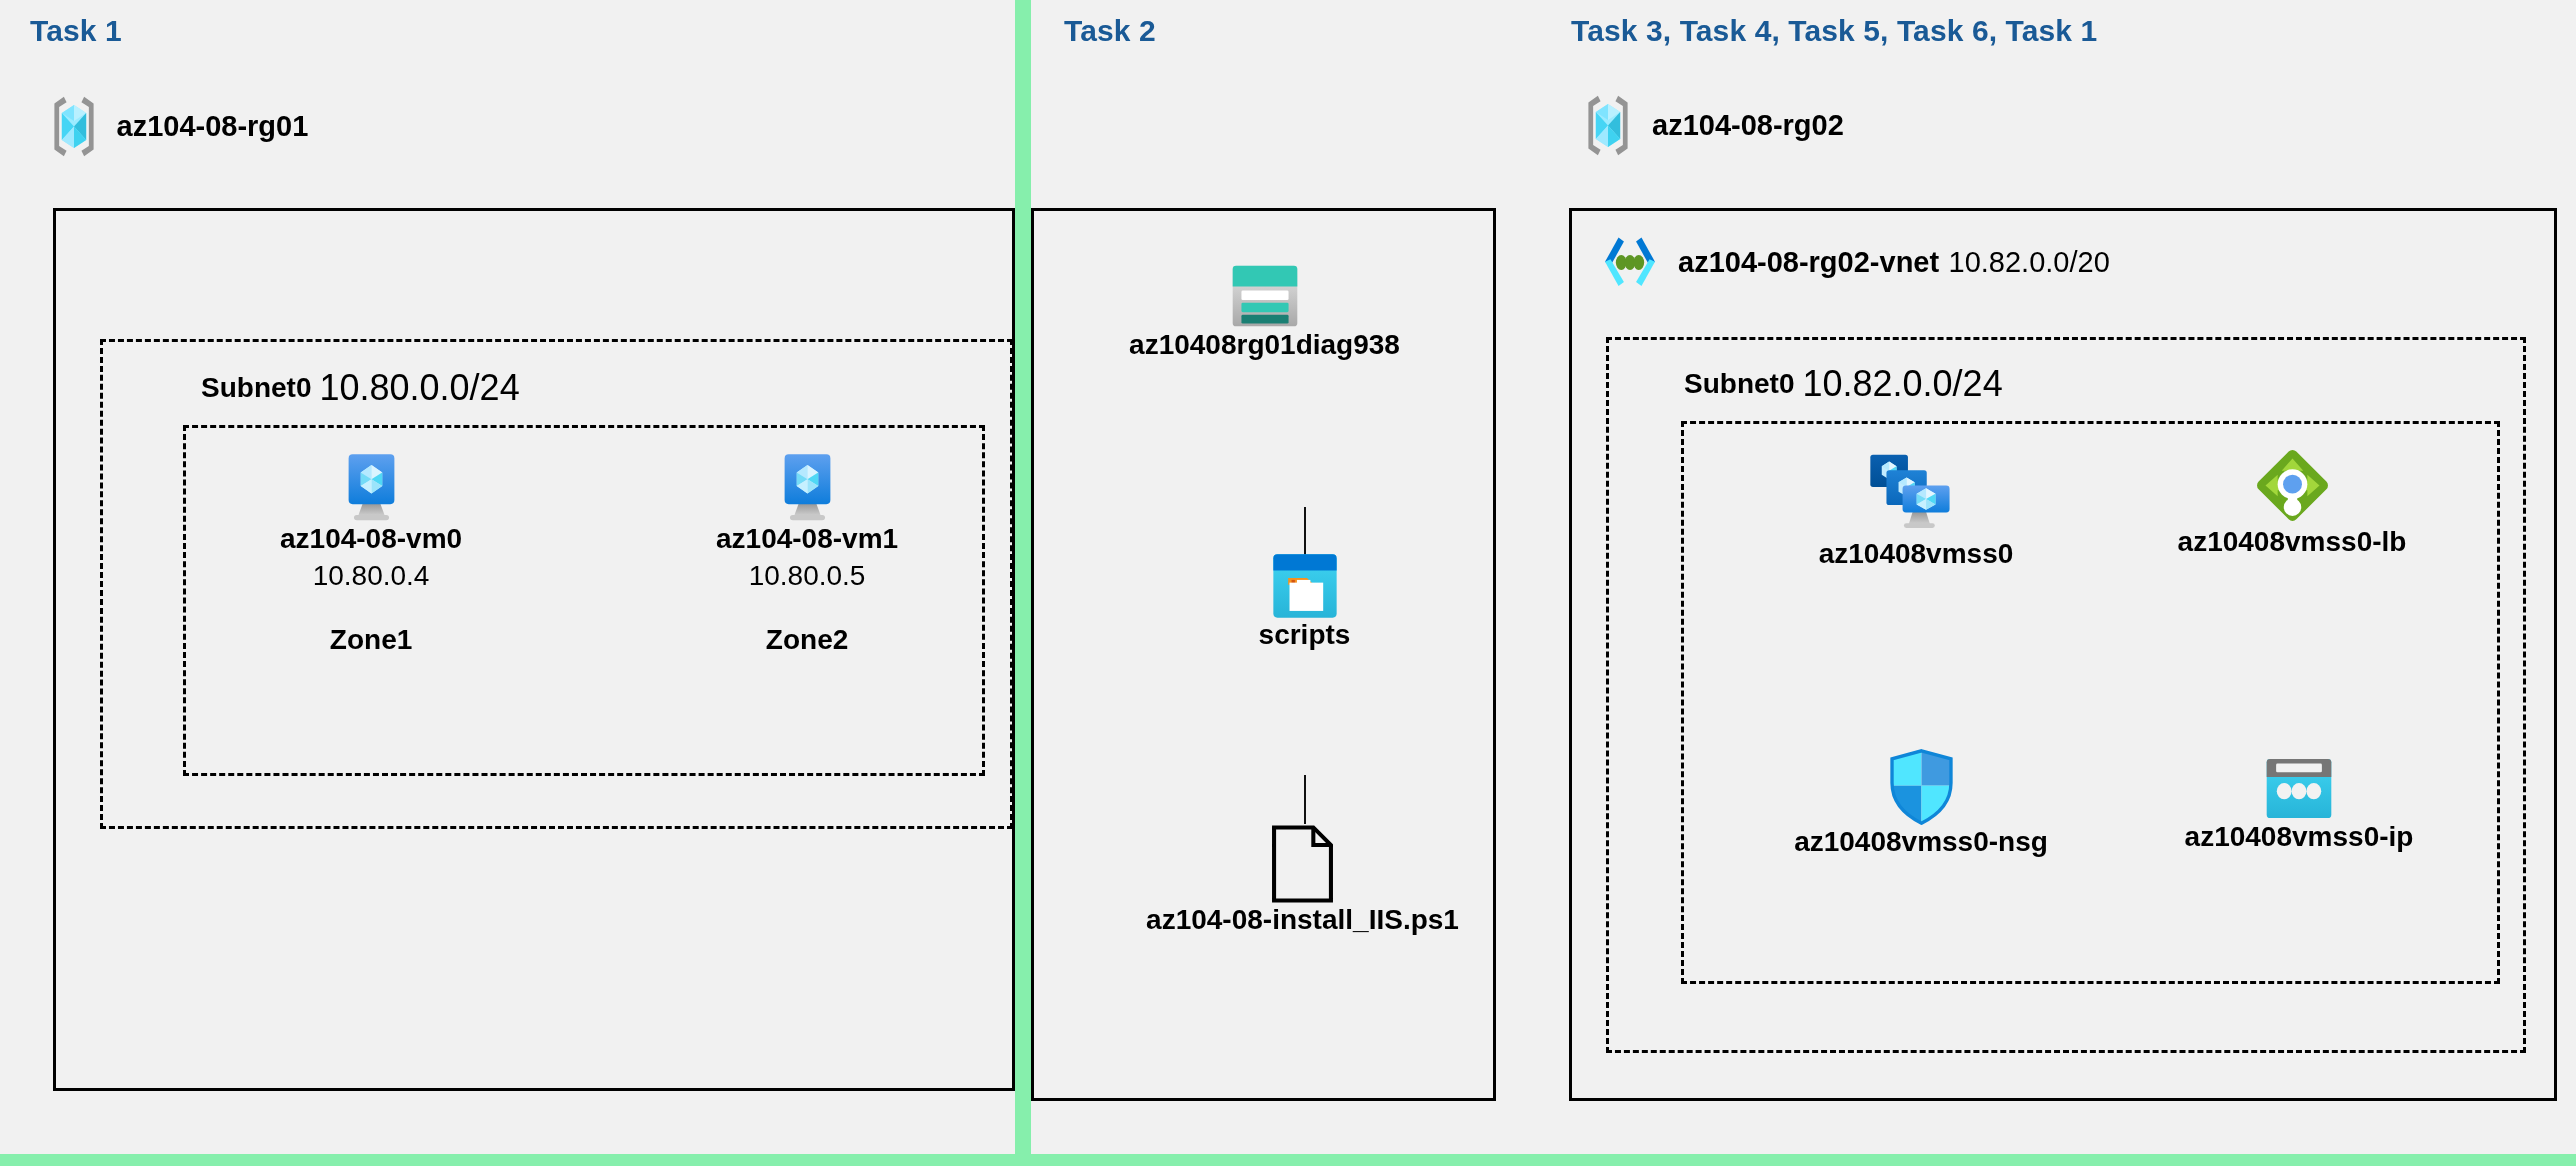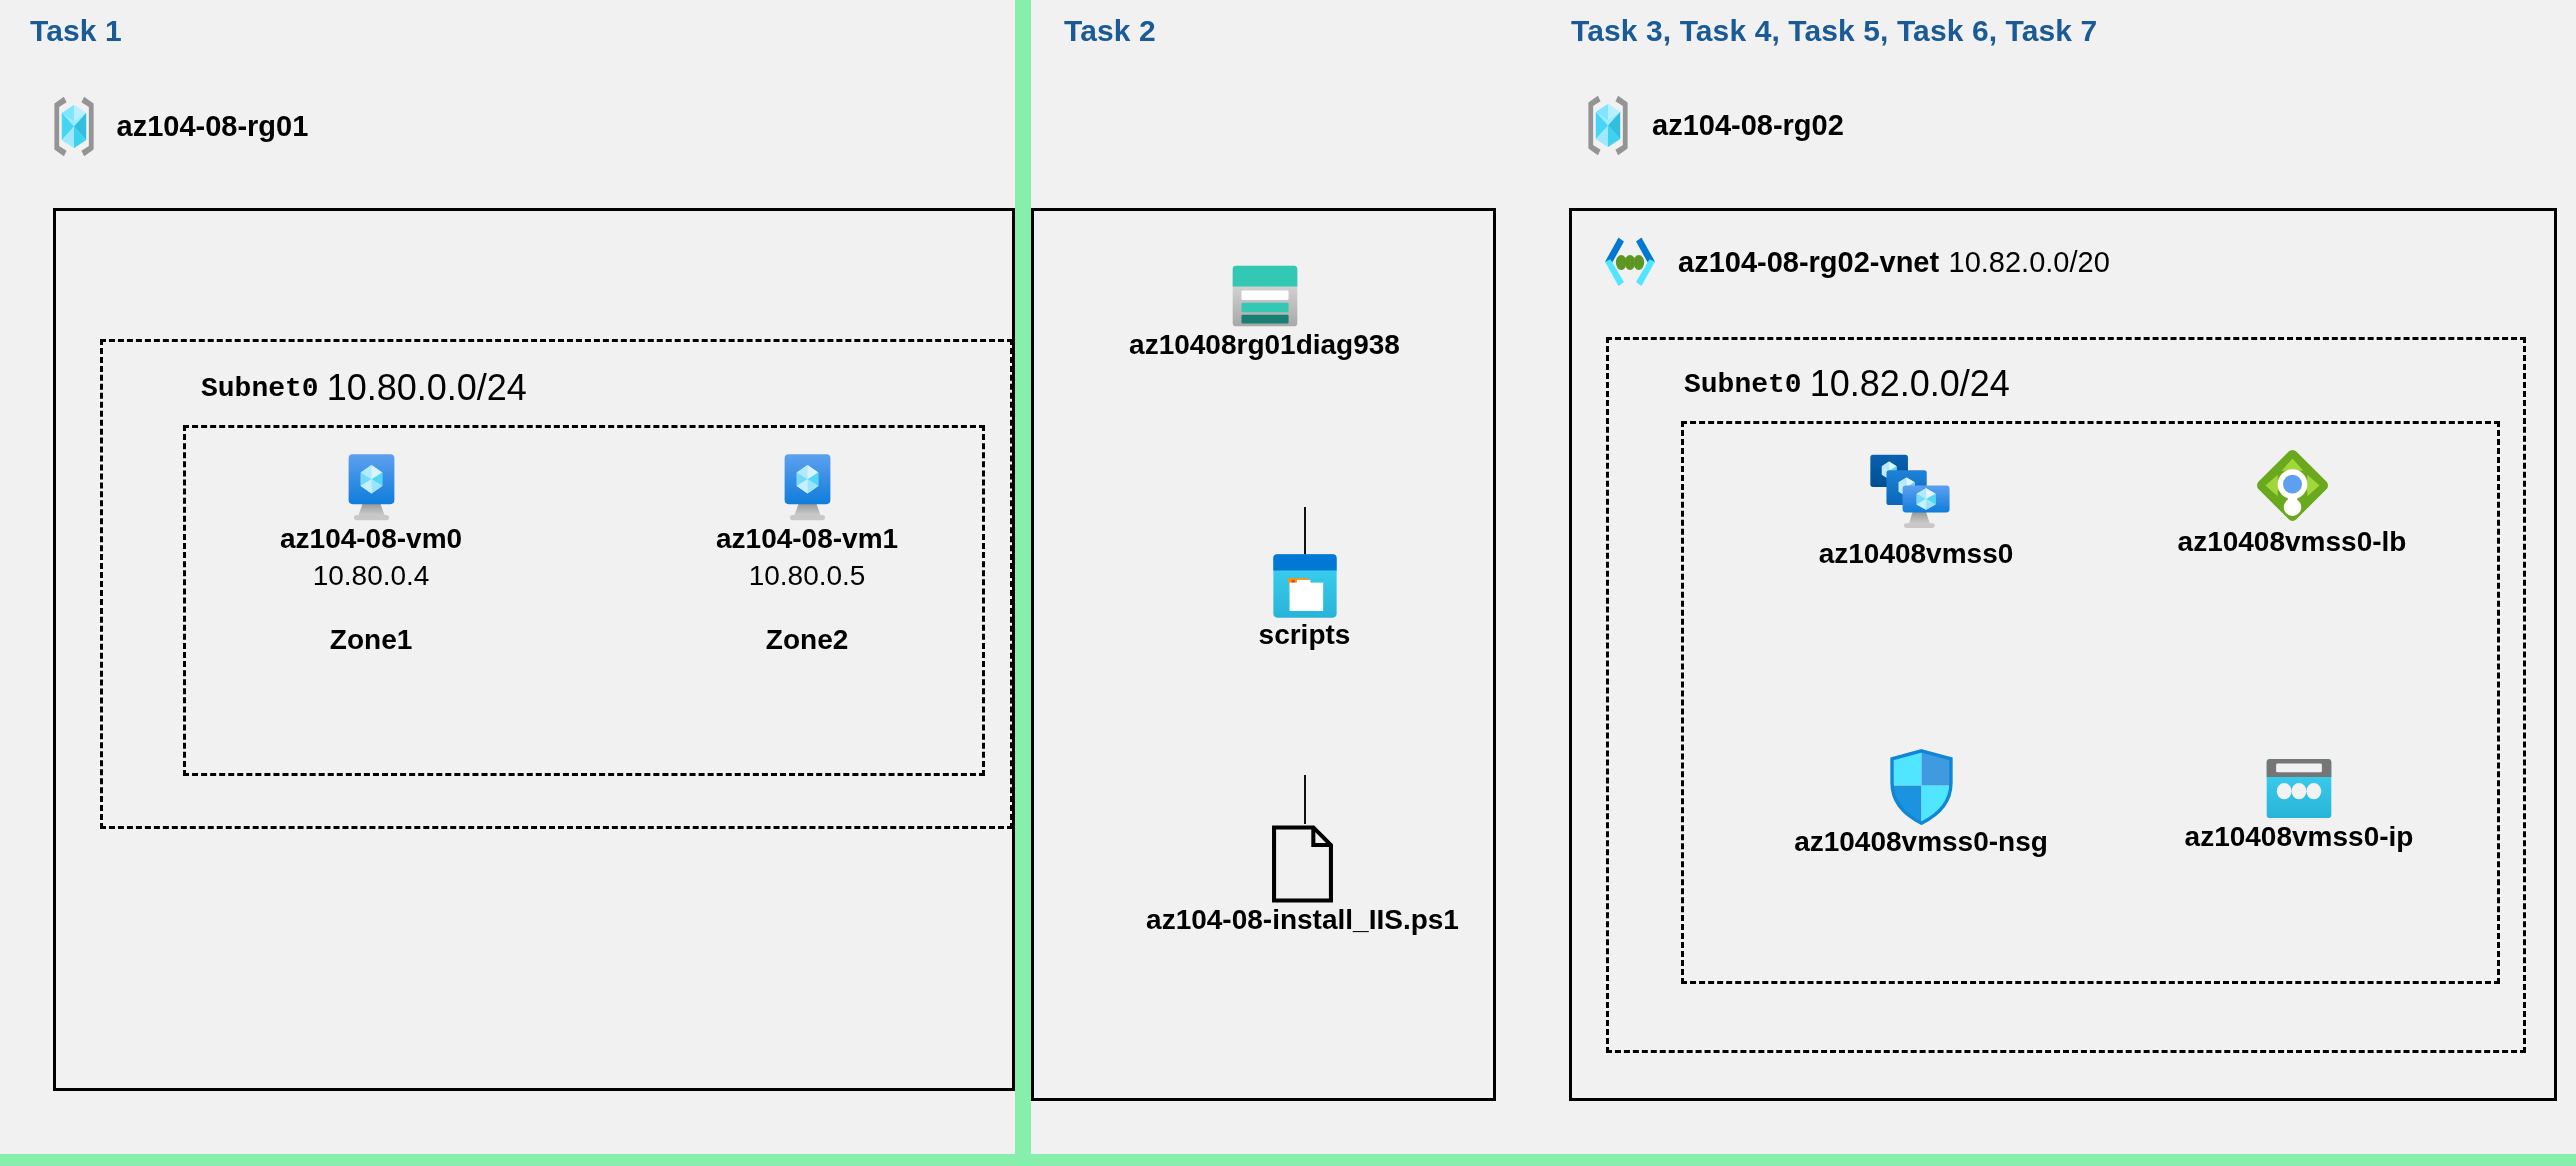--- a/index.html
+++ b/index.html
@@ -7,21 +7,21 @@
   #stage{position:relative;width:2576px;height:1166px;background:#86efac;overflow:hidden;}
 
   .panel{position:absolute;background:#f1f1f1;}
   .task-title{position:absolute;color:#1a5a96;font-weight:bold;font-size:30px;letter-spacing:0.1px;white-space:nowrap;}
   .solid-box{position:absolute;border:3.4px solid #000000;box-sizing:border-box;}
   .dash-box{position:absolute;border:3.4px dashed #000000;box-sizing:border-box;}
 
   .label-row{position:absolute;display:flex;align-items:center;white-space:nowrap;}
   .lbl-b{font-weight:bold;font-size:29px;color:#000;}
   .lbl-n{font-size:29px;color:#000;font-weight:normal;margin-left:9.4px;}
-  .lbl-b-sm{font-weight:bold;font-size:28px;color:#000;font-family:Liberation Mono, monospace;}
+  .lbl-b-sm{font-weight:bold;font-size:28px;color:#000;}
   .lbl-n-sm{font-size:36px;color:#000;margin-left:8px;}
 
   .node{position:absolute;display:flex;flex-direction:column;align-items:center;white-space:nowrap;}
   .node-cap{font-weight:bold;font-size:28px;color:#000;text-align:center;}
   .node-sub{font-size:28px;color:#000;margin-top:5.4px;text-align:center;font-weight:normal;}
   .node-zone{font-weight:bold;font-size:28px;color:#000;margin-top:32px;text-align:center;}
   .connector{position:absolute;background:#111;width:2px;}
 
   
   .rg-icon{position:relative;width:50px;height:65px;flex:none;}
@@ -196,21 +196,21 @@
   <div class="node" style="left:1080px;top:824px;width:445px;">
     <span class="file-icon">
       <svg viewBox="0 0 96 118">
         <path d="M6 5 h58 l26 26 v82 h-84 z" fill="#f1f1f1" stroke="#000000" stroke-width="6" stroke-linejoin="miter"></path>
         <path d="M64 5 v26 h26" fill="none" stroke="#000000" stroke-width="6" stroke-linejoin="miter"></path>
       </svg>
     </span>
     <span class="node-cap">az104-08-install_IIS.ps1</span>
   </div>
 
-  <div class="task-title" style="left:1571px;top:13.5px;">Task 3, Task 4, Task 5, Task 6, Task 7</div>
+  <div class="task-title" style="left:1571px;top:13.5px;">Task 3, Task 4, Task 5, Task 6, Task 1</div>
 
   <div class="label-row" style="left:1583px;top:93px;">
     <span class="rg-icon">
       <svg viewBox="0 0 74 96">
         <path d="M22 4 L8 14 L8 82 L22 92 L26 84 L15 77 L15 19 L26 12 Z" fill="#949494"></path>
         <path d="M52 4 L66 14 L66 82 L52 92 L48 84 L59 77 L59 19 L48 12 Z" fill="#949494"></path>
         <path d="M37 16 L55 28 L55 68 L37 80 L19 68 L19 28 Z" fill="#9cebff"></path>
         <path d="M37 16 L55 28 L37 40 Z" fill="#b9f0ff"></path>
         <path d="M55 28 L55 68 L37 48 Z" fill="#32bedd"></path>
         <path d="M37 48 L55 68 L37 80 Z" fill="#3fd2f0"></path>

